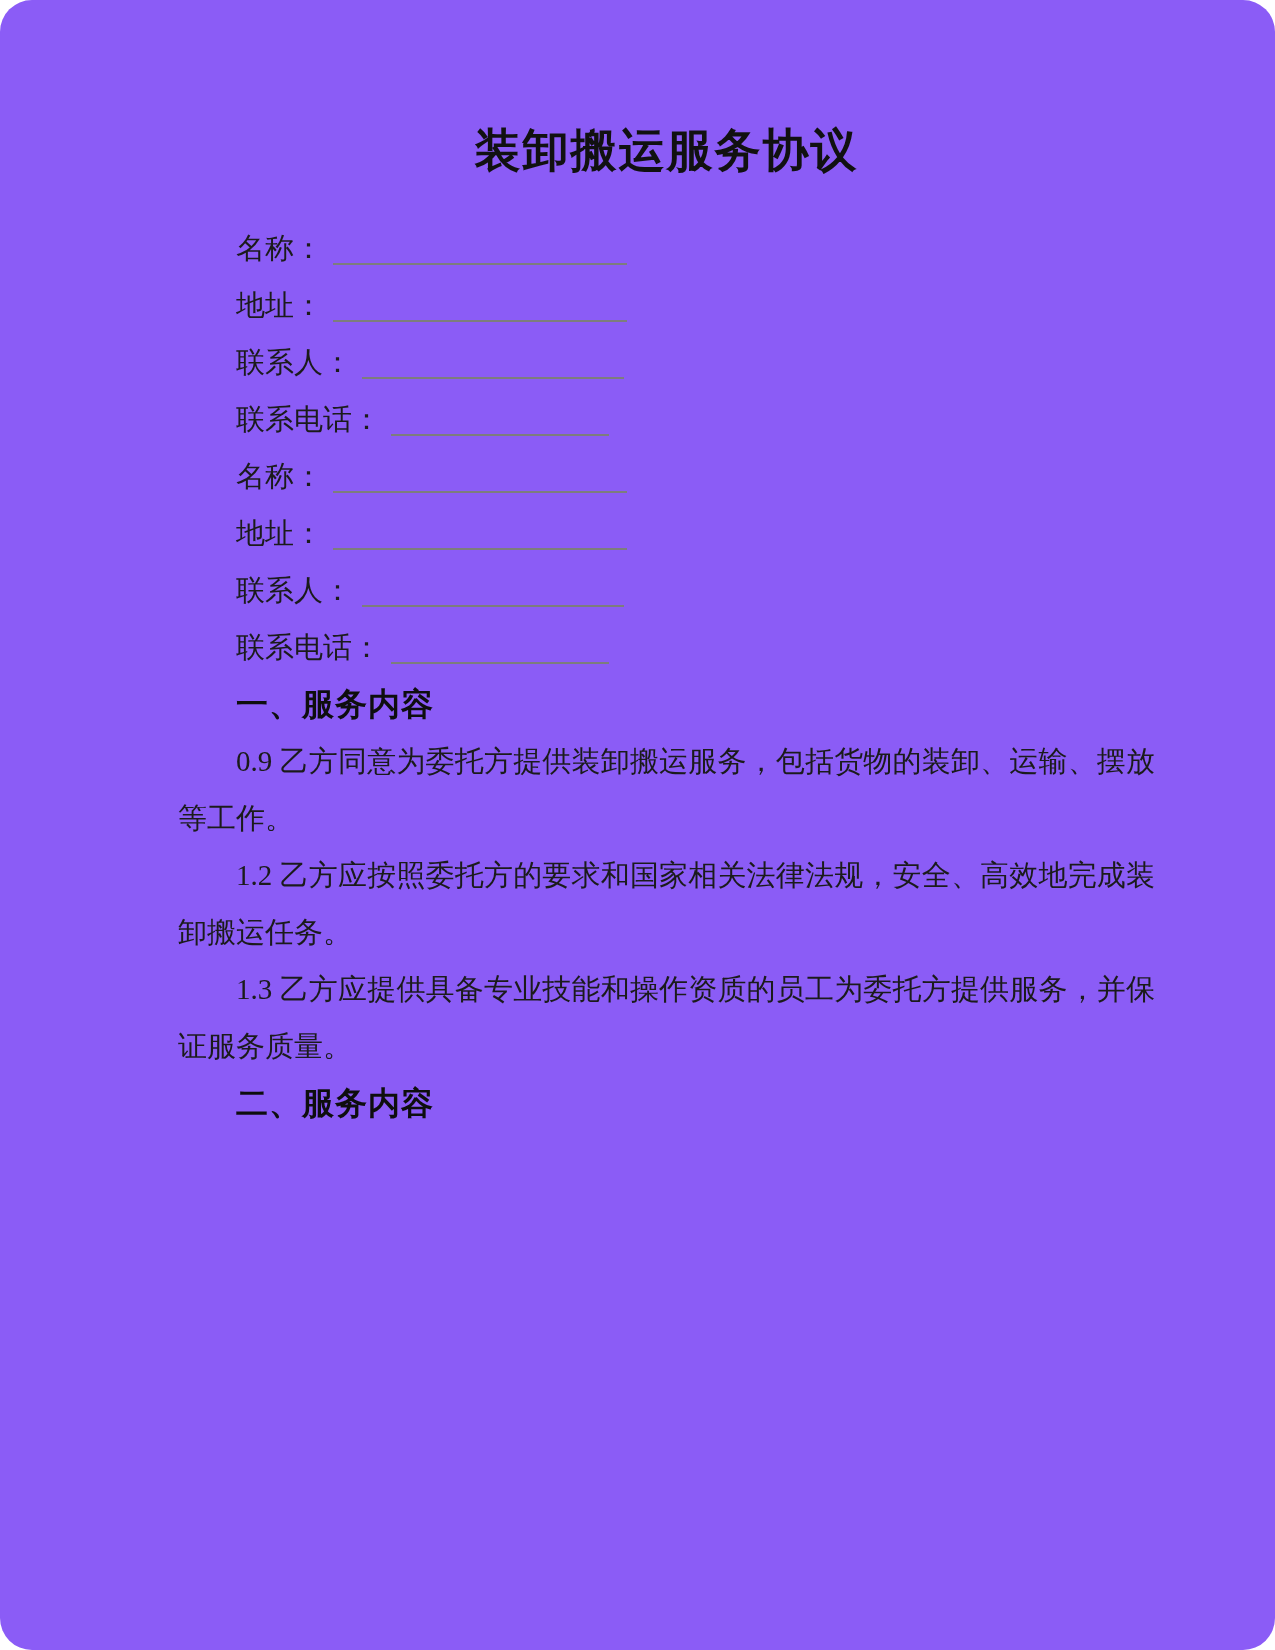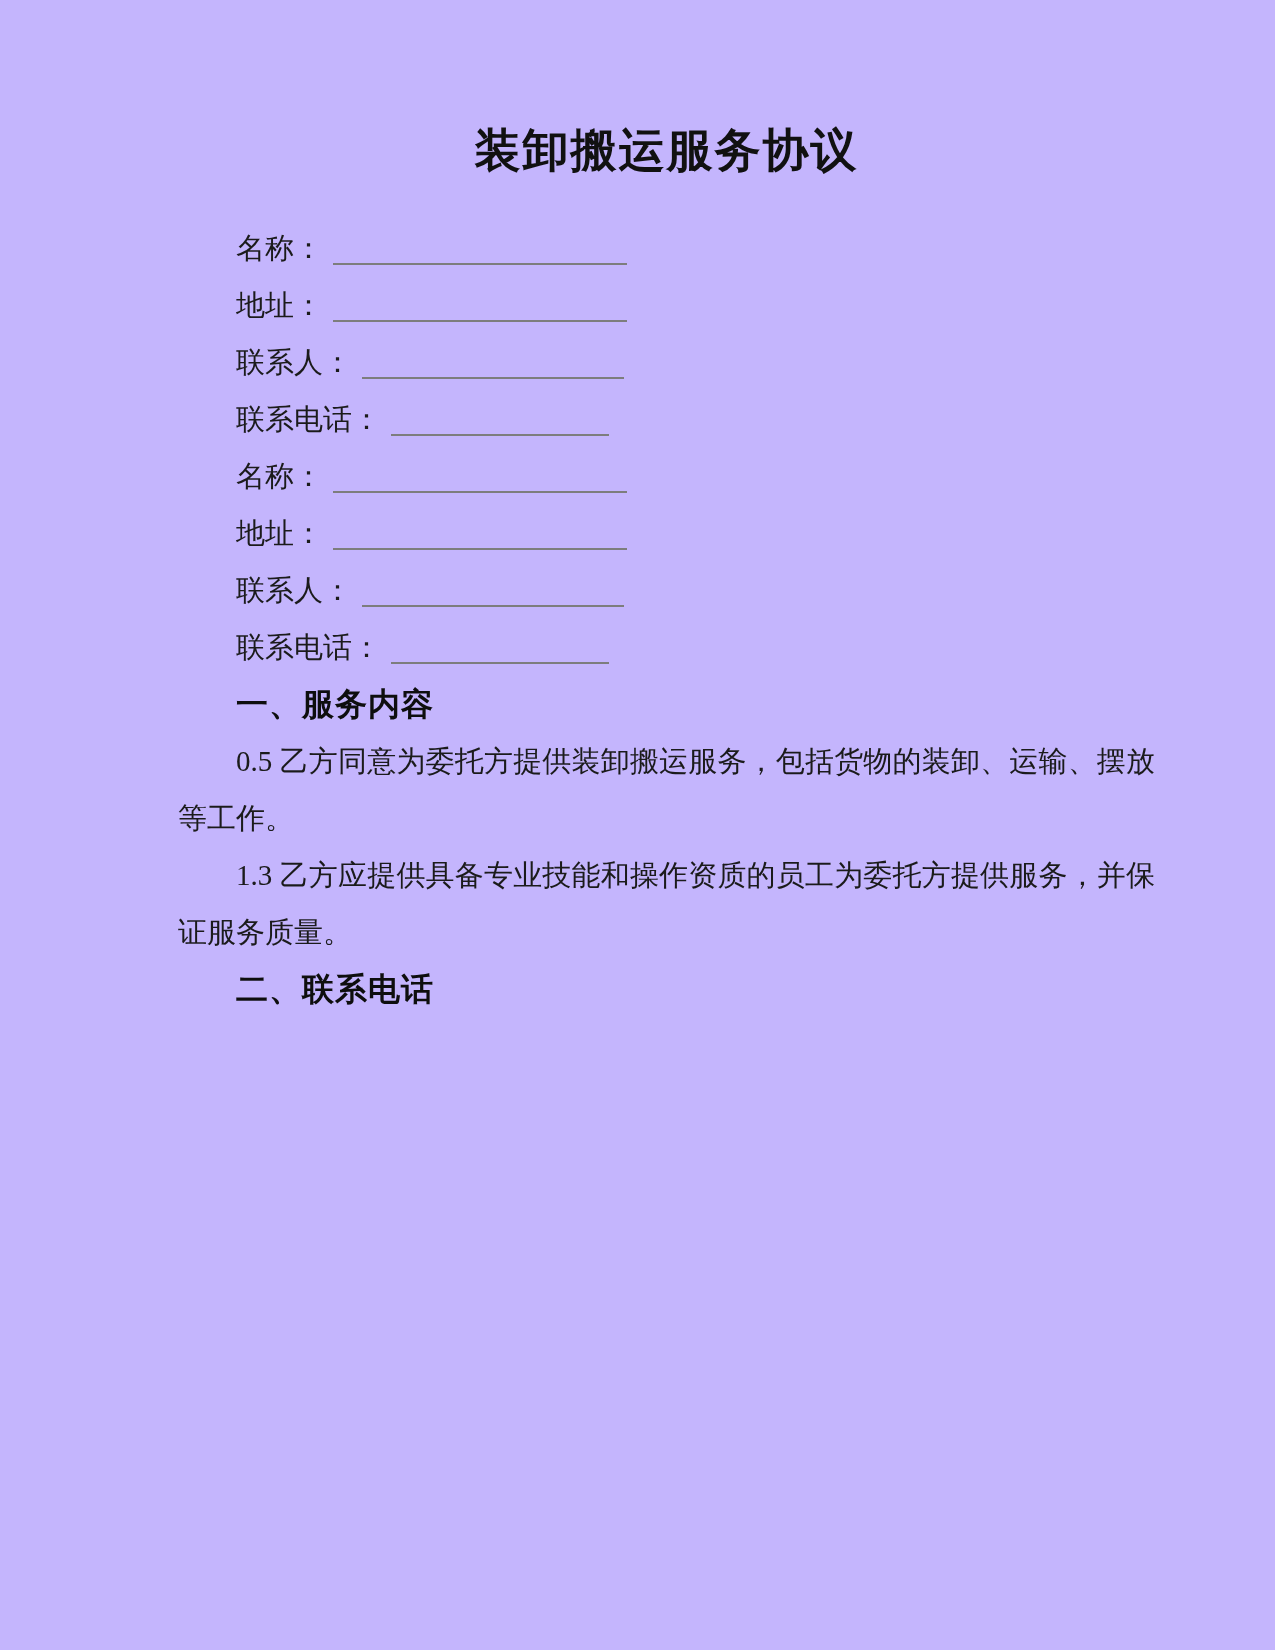--- a/index.html
+++ b/index.html
@@ -4,26 +4,27 @@
 <style>
   html, body {
     margin: 0;
     padding: 0;
     background: #ffffff;
   }
   .page {
     position: relative;
     width: 1275px;
     height: 1650px;
-    background: #c4b5fd;
+    background: #8b5cf6;
     box-sizing: border-box;
     padding: 118px 120px 0 178px;
     overflow: hidden;
     font-family: "Liberation Serif", "DejaVu Serif", serif;
     color: #1b1b1b;
+    border-radius: 32px;
   }
   .doc-title {
     margin: 0 0 36px 0;
     text-align: center;
     font-size: 46px;
     line-height: 66px;
     font-weight: bold;
     letter-spacing: 2px;
     color: #111111;
   }
@@ -106,20 +107,21 @@
       <span class="field-label">联系人：</span><span class="fill-line w-262"></span>
     </div>
 
     <div class="field-row">
       <span class="field-label">联系电话：</span><span class="fill-line w-218"></span>
     </div>
 
 
     <h2 class="sec-heading">一、服务内容</h2>
 
-    <p class="para">0.5 乙方同意为委托方提供装卸搬运服务，包括货物的装卸、运输、摆放等工作。</p>
+    <p class="para">0.9 乙方同意为委托方提供装卸搬运服务，包括货物的装卸、运输、摆放等工作。</p>
+    <p class="para">1.2 乙方应按照委托方的要求和国家相关法律法规，安全、高效地完成装卸搬运任务。</p>
     <p class="para">1.3 乙方应提供具备专业技能和操作资质的员工为委托方提供服务，并保证服务质量。</p>
 
-    <h2 class="sec-heading">二、联系电话</h2>
+    <h2 class="sec-heading">二、服务内容</h2>
 
 
   </div>
 </div>
 
 </body></html>

